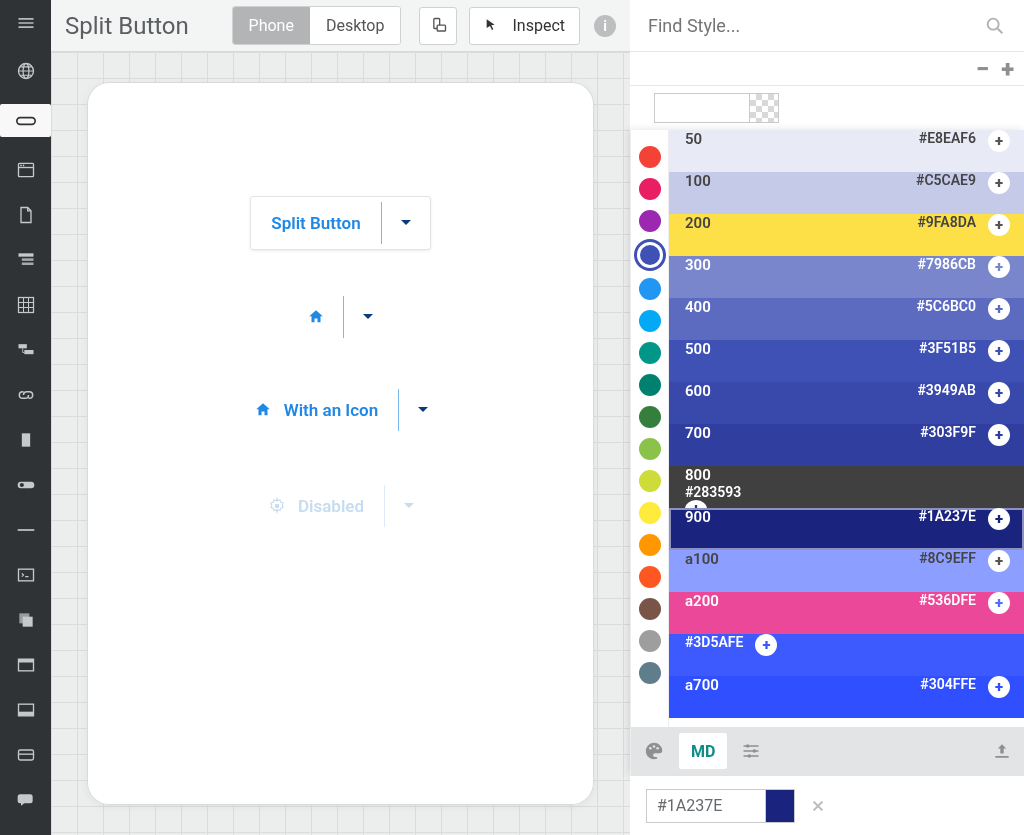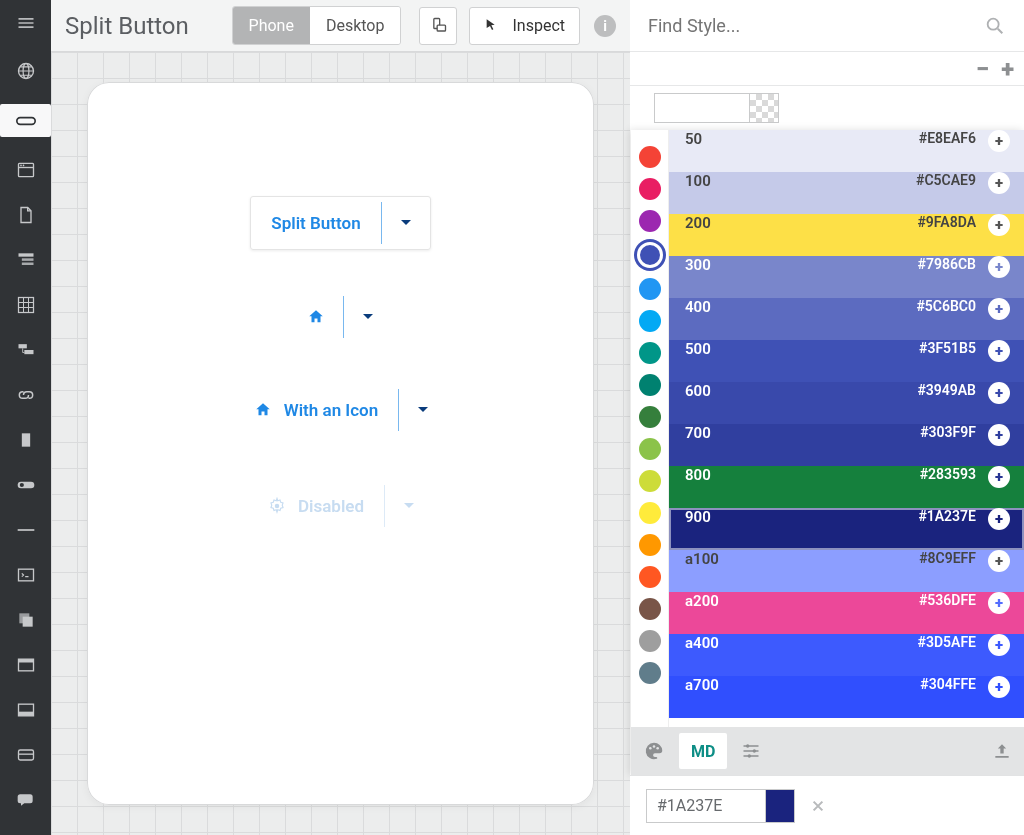--- a/index.html
+++ b/index.html
@@ -495,42 +495,41 @@
           <div class="shade" style="background: rgb(57, 73, 171);">
             <span class="name">600</span>
             <span class="hex">#3949AB</span>
             <span class="add" style="color: rgb(57, 73, 171);">+</span>
           </div>
           <div class="shade" style="background: rgb(48, 63, 159);">
             <span class="name">700</span>
             <span class="hex">#303F9F</span>
             <span class="add" style="color: rgb(48, 63, 159);">+</span>
           </div>
-          <div class="shade" style="background: #15803d;">
+          <div class="shade" style="background: #404040; flex-direction: column;">
             <span class="name">800</span>
             <span class="hex">#283593</span>
             <span class="add" style="color: rgb(40, 53, 147);">+</span>
           </div>
           <div class="shade sel" style="background: rgb(26, 35, 126);">
             <span class="name">900</span>
             <span class="hex">#1A237E</span>
             <span class="add" style="color: rgb(26, 35, 126);">+</span>
           </div>
           <div class="shade dark" style="background: rgb(140, 158, 255);">
             <span class="name">a100</span>
             <span class="hex">#8C9EFF</span>
             <span class="add" style="color: rgb(85, 85, 85);">+</span>
           </div>
           <div class="shade" style="background: #ec4899;">
             <span class="name">a200</span>
             <span class="hex">#536DFE</span>
             <span class="add" style="color: rgb(83, 109, 254);">+</span>
           </div>
           <div class="shade" style="background: rgb(61, 90, 254);">
-            <span class="name">a400</span>
             <span class="hex">#3D5AFE</span>
             <span class="add" style="color: rgb(61, 90, 254);">+</span>
           </div>
           <div class="shade" style="background: rgb(48, 79, 254);">
             <span class="name">a700</span>
             <span class="hex">#304FFE</span>
             <span class="add" style="color: rgb(48, 79, 254);">+</span>
           </div>
         </div>
     </div>

